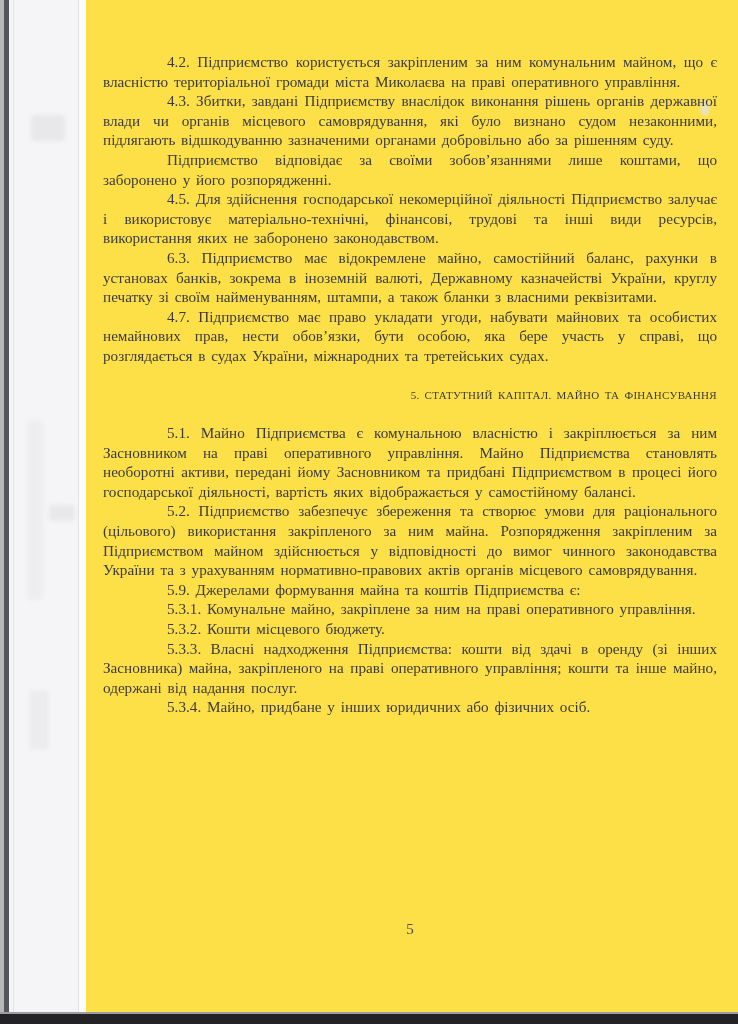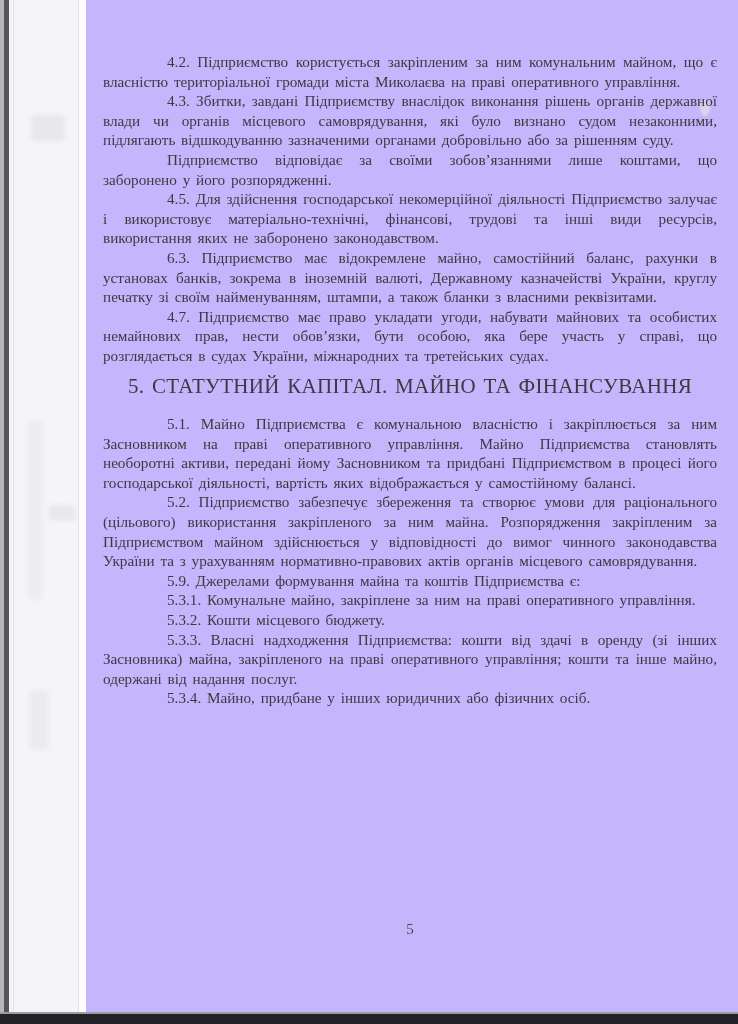--- a/index.html
+++ b/index.html
@@ -2,21 +2,21 @@
 <html><head>
 <meta charset="utf-8">
 <style>
   html, body { margin: 0; padding: 0; }
   body { background: #e9e9ea; font-family: "Liberation Serif", "DejaVu Serif", serif; }
 
   .scan {
     position: relative;
     width: 738px;
     height: 1024px;
-    background: #c4b5fd;
+    background: #fde047;
     overflow: hidden;
   }
 
   
   .scanner-edge {
     position: absolute; left: 0; top: 0; bottom: 0; width: 4px;
     background: #b7b8b9;
   }
   
   .spine-line {
@@ -69,23 +69,23 @@
     font-size: 15.2px;
     line-height: 19.6px;
     word-spacing: 2px;
   }
   .content p {
     margin: 0;
     text-indent: 64px;
     text-align: justify;
   }
   .section-heading {
-    text-align: center;
-    margin: 11px 0 18px 0;
-    font-size: 21px;
+    text-align: right;
+    margin: 20px 0 18px 0;
+    font-size: 11px;
     letter-spacing: .3px;
     color: #3b3b3f;
   }
   .page-number {
     position: absolute;
     left: 103px; width: 614px;
     top: 921px;
     text-align: center;
     color: #4b4b50;
     font-size: 15px;

